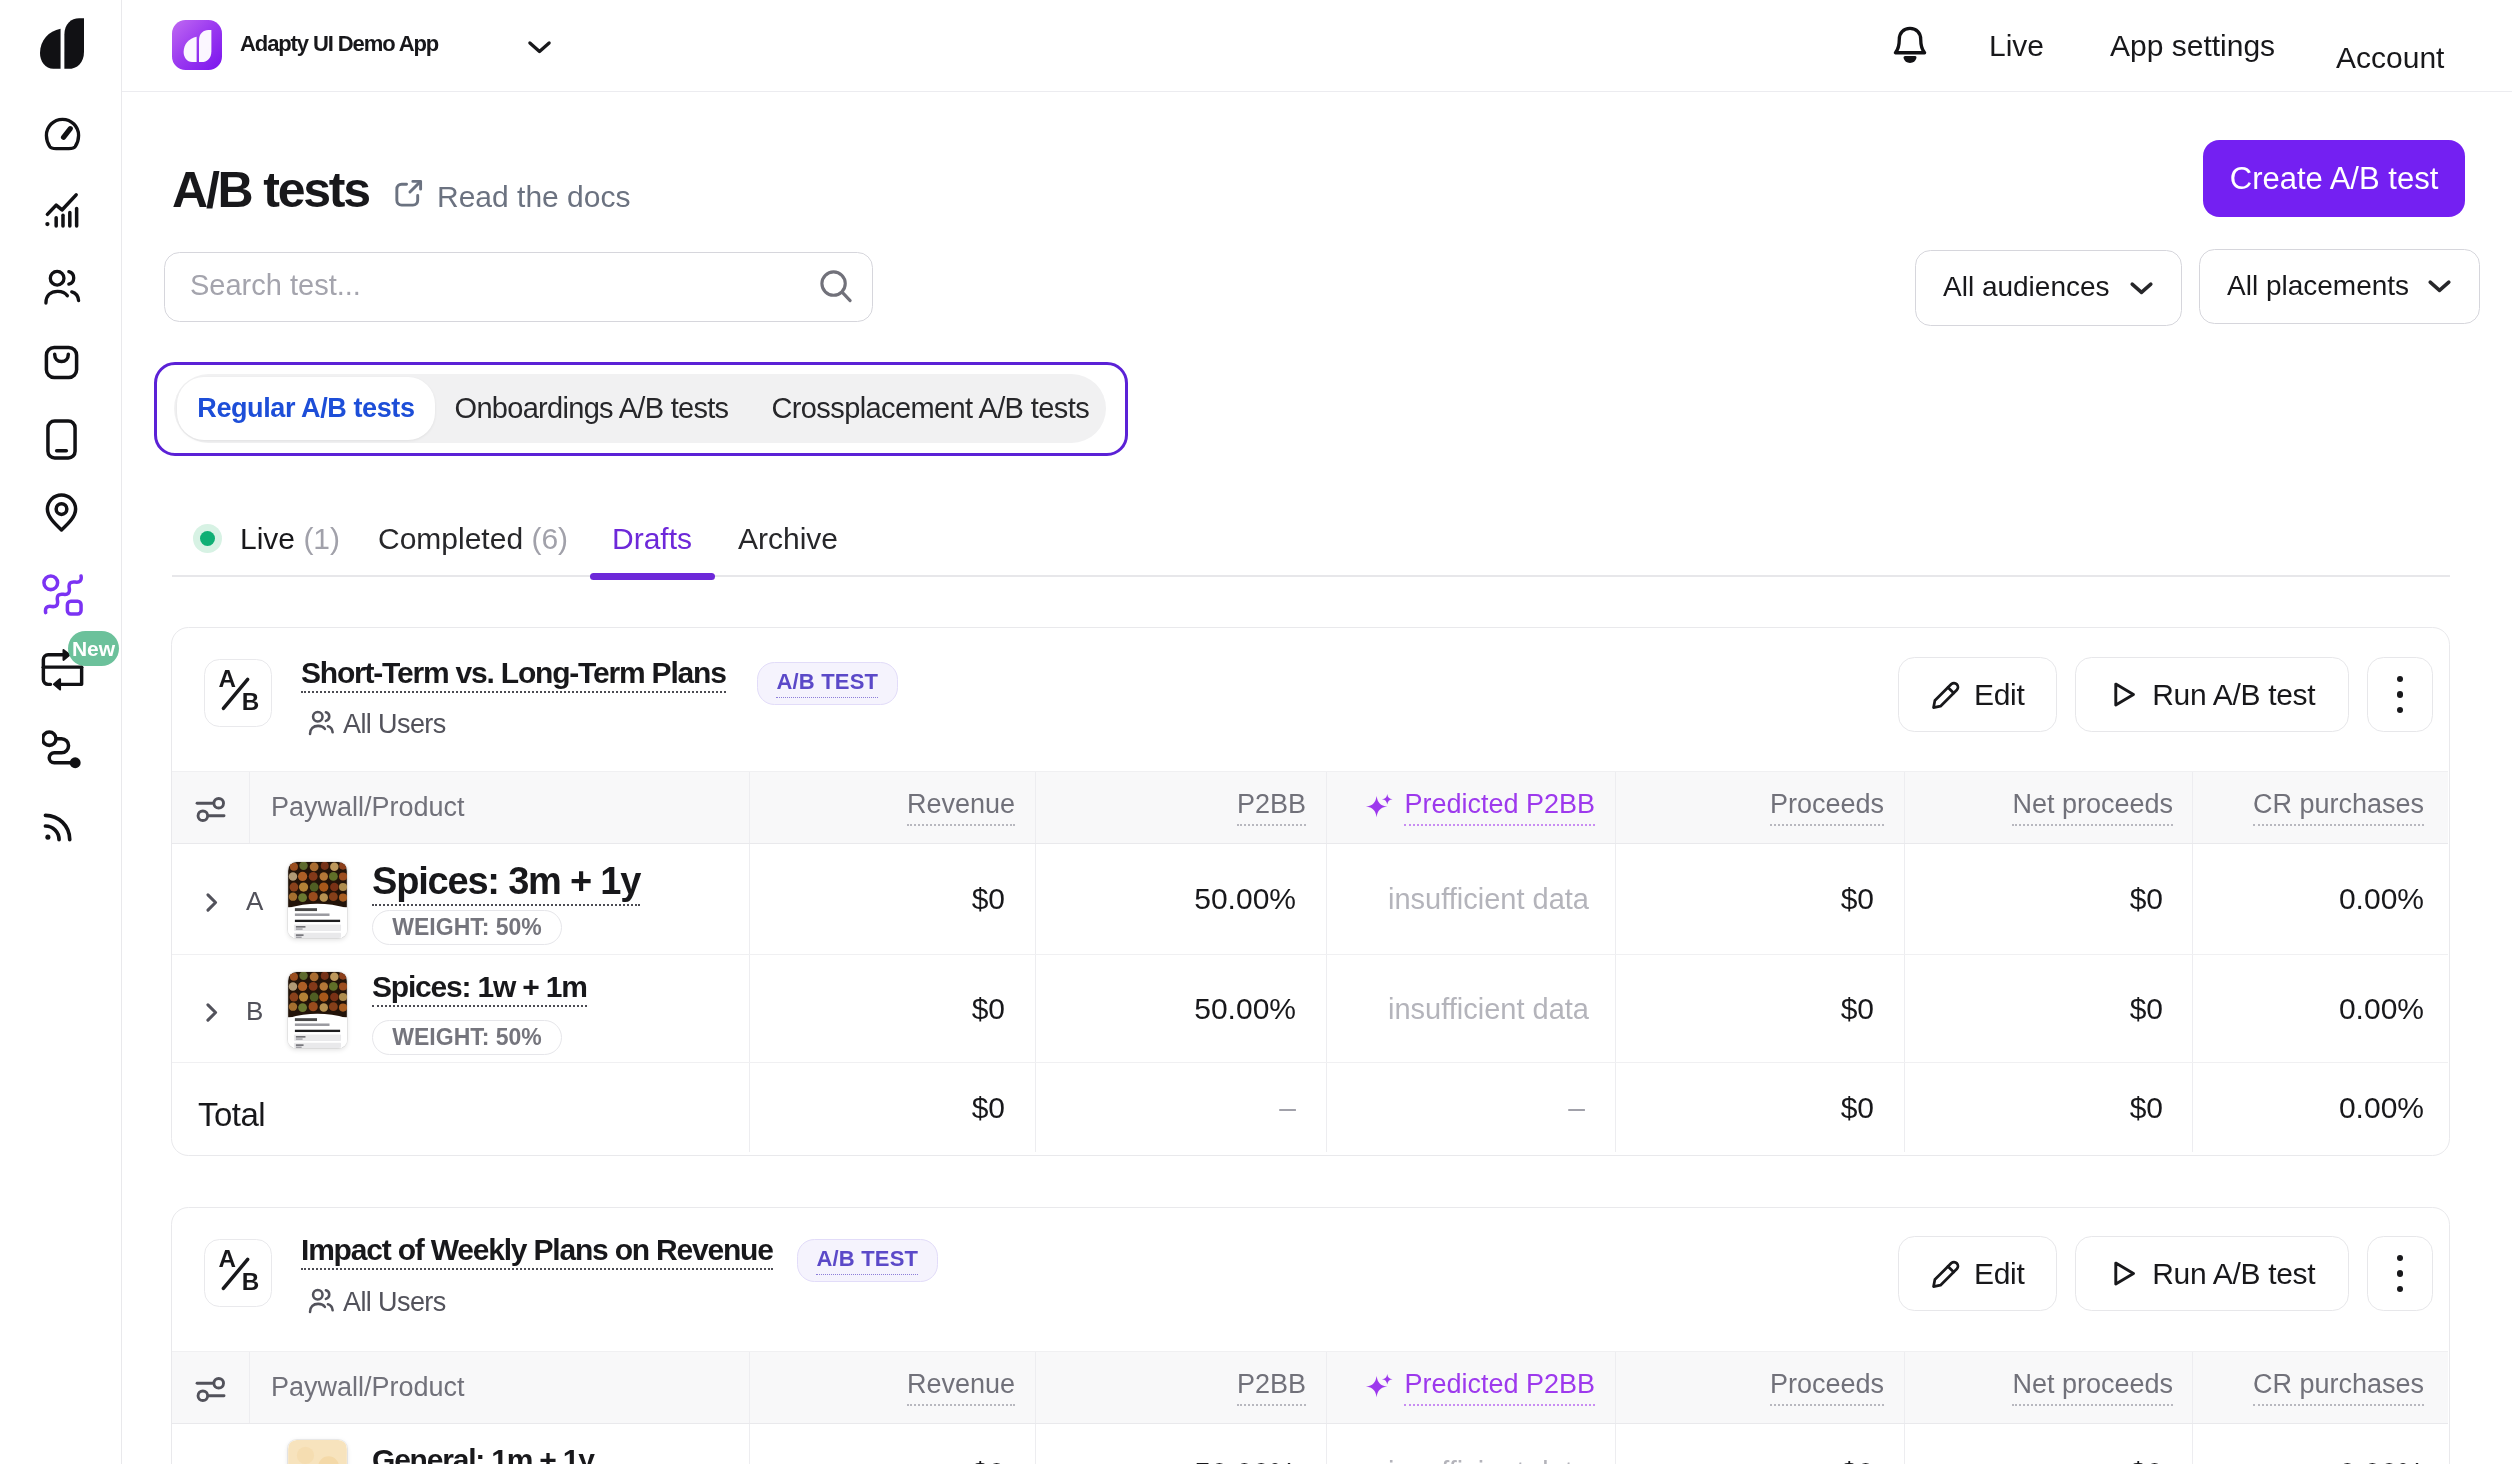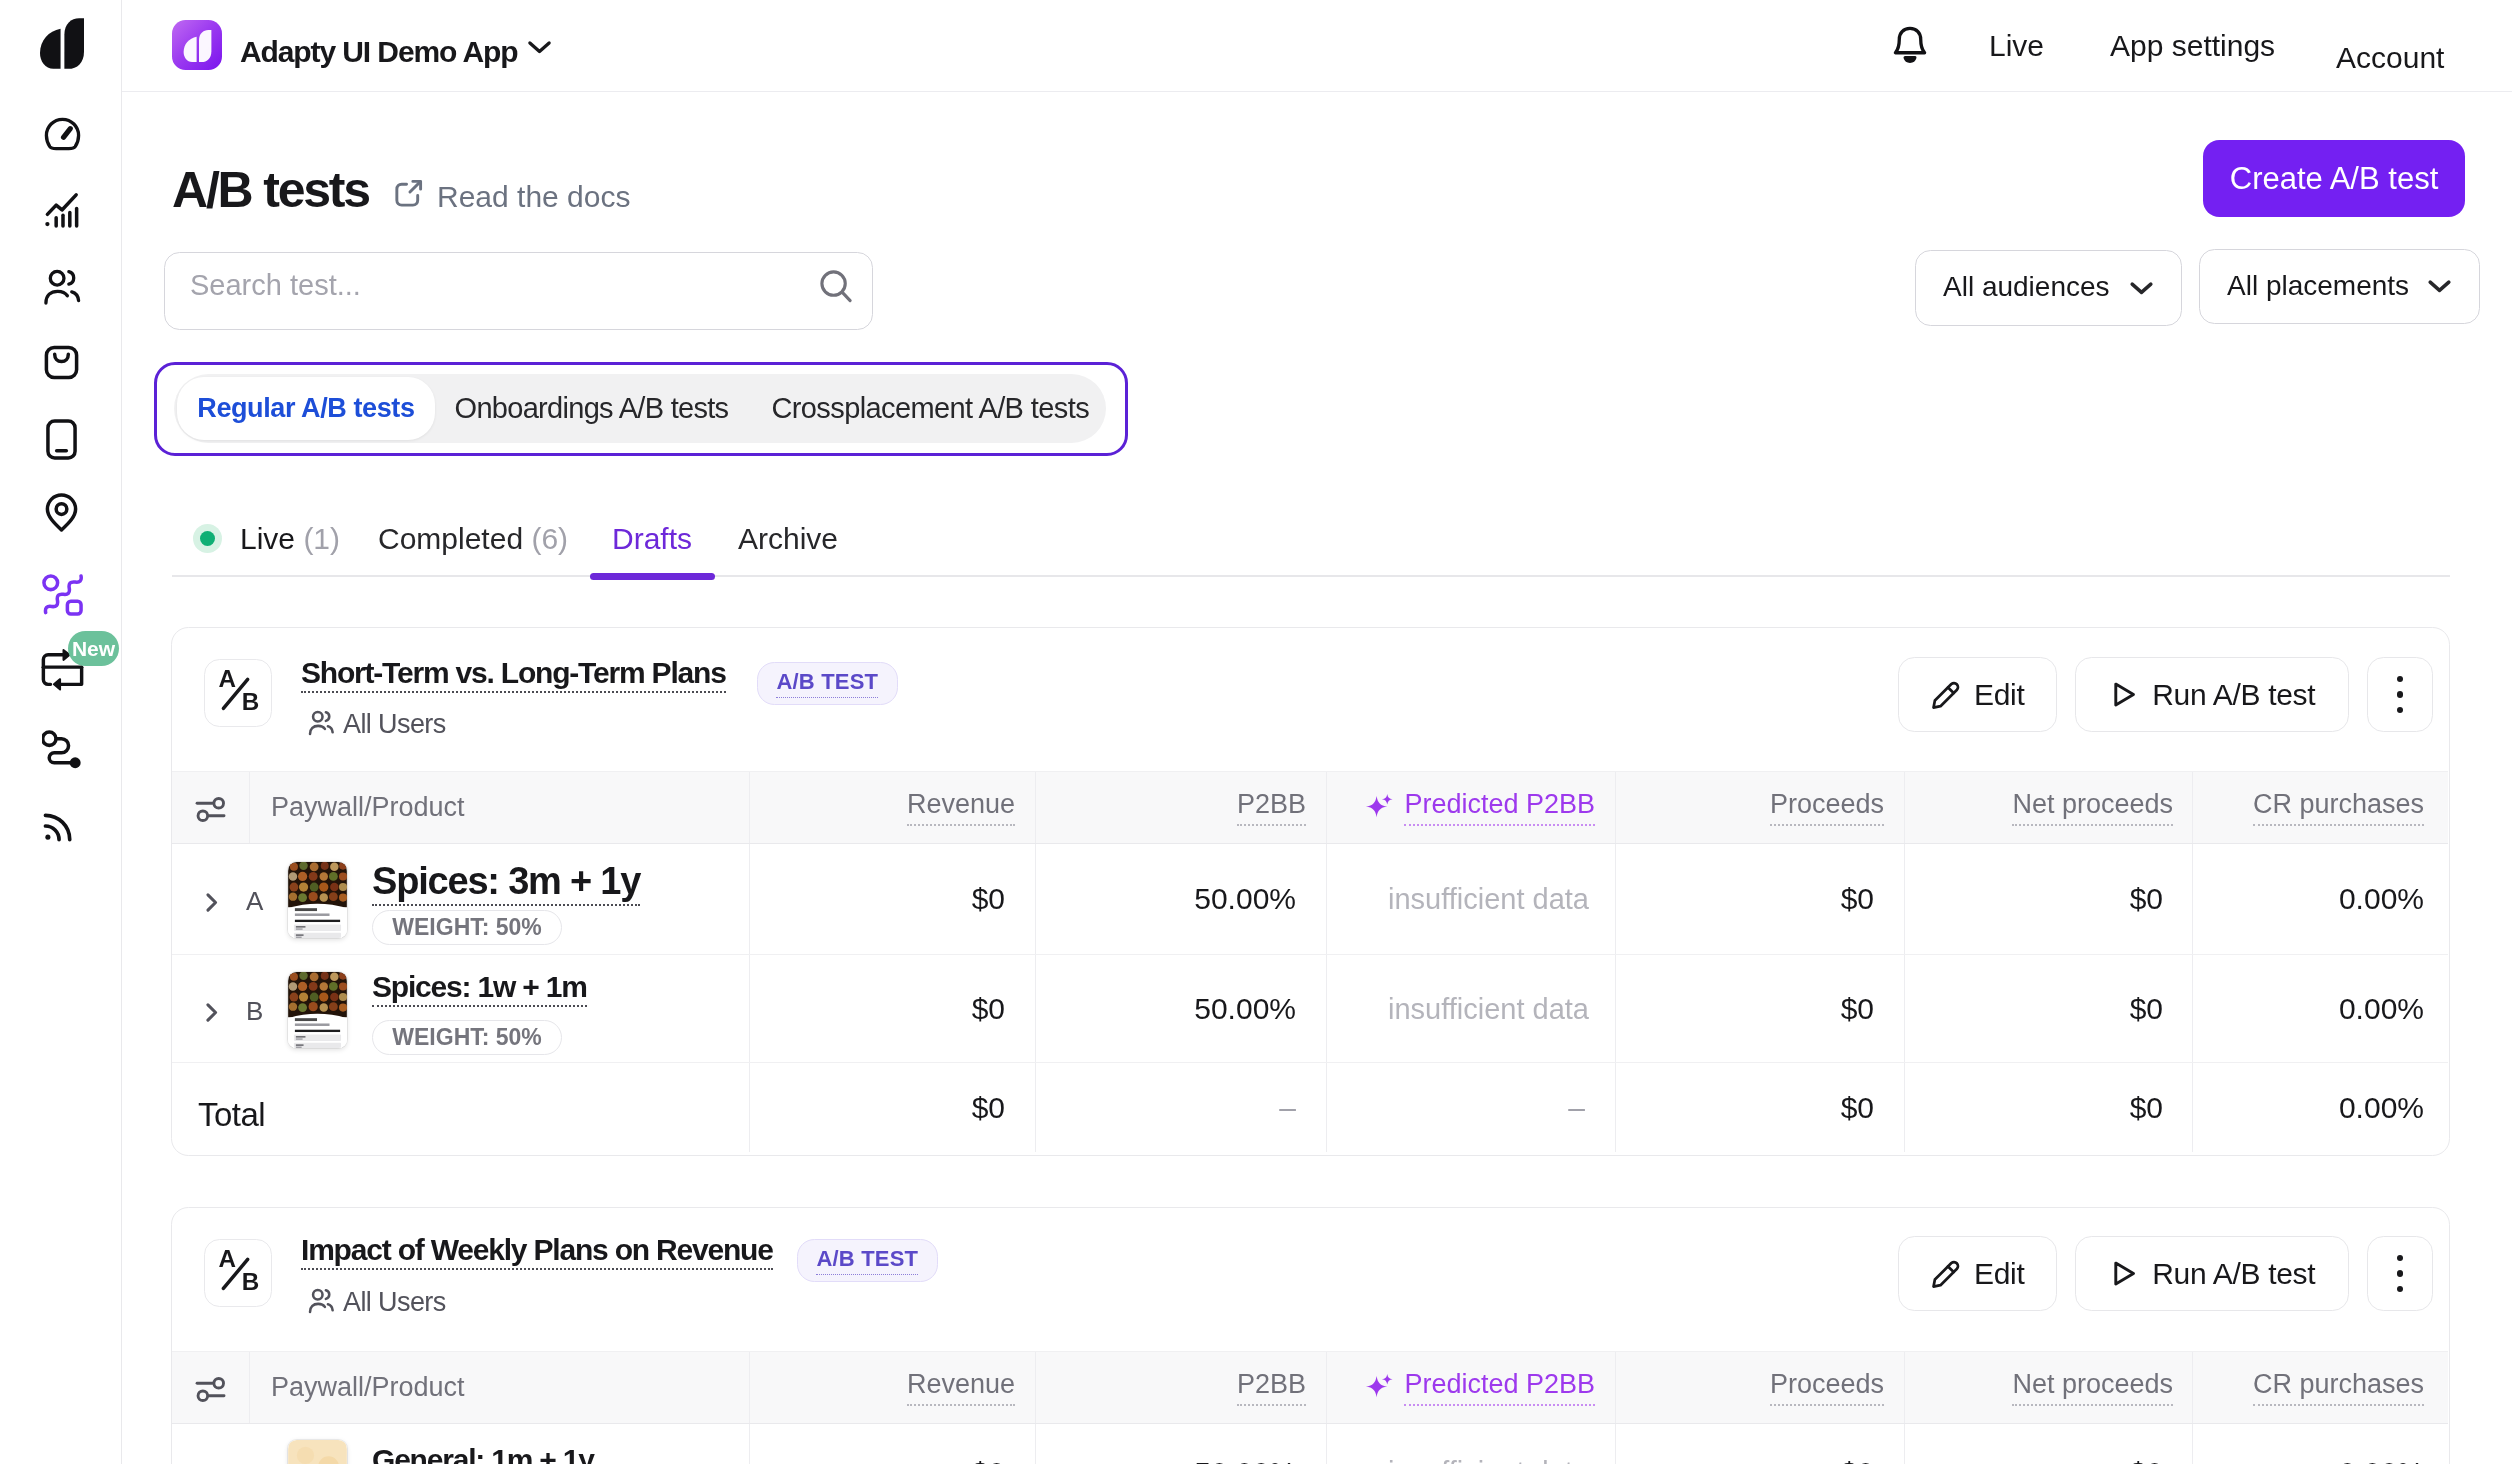--- a/index.html
+++ b/index.html
@@ -84,21 +84,21 @@
       <path d="M2.5 6.5 A 25 25 0 0 1 27.5 31.5"></path>
     </svg>
 </div>
 
 <div class="abs" style="left:122px;top:0;width:2390px;height:92px;border-bottom:1px solid #ececf0;background:#fff;">
   <div class="abs" style="left:50px;top:20px;width:50px;height:50px;border-radius:13.5px;background:linear-gradient(135deg,#c06af2 0%,#9d3cf0 45%,#7a14ee 100%);"></div>
   <svg class="abs" style="left:61px;top:30px;" width="29" height="32" viewBox="0 0 46 53">
       <path fill="#fff" opacity=".96" d="M21.5 11 L21.5 53 L14 53 C5.5 53 0 45.5 0 36.5 C0 23 9 13.5 21.5 11 Z"></path>
       <path fill="#fff" opacity=".96" d="M25.5 53 L25.5 17 C25.5 6 32.5 0 41 0 L46 0 L46 35 C46 46.5 39 53 29.5 53 Z"></path>
     </svg>
-  <div class="abs flex" style="left:118px;top:8px;height:88px;font-size:30px;font-weight:700;letter-spacing:-1.1px;">Adapty UI Demo App</div>
+  <div class="abs flex" style="left:118px;top:0;height:88px;font-size:22px;font-weight:700;letter-spacing:-1.1px;">Adapty UI Demo App</div>
   <svg class="abs" style="left:405px;top:40px;" width="25" height="14.5" viewBox="0 0 26 15" fill="none" stroke="#18181b" stroke-width="3.4" stroke-linecap="round" stroke-linejoin="round">
       <path d="M3 3 L13 12 L23 3"></path>
     </svg>
   <svg class="abs" style="left:1770px;top:25px;" width="36" height="39" viewBox="0 0 37 40" fill="none" stroke="#111114" stroke-width="3.4" stroke-linecap="round" stroke-linejoin="round">
       <path d="M18.5 3.5 C11.5 3.5 7.5 8.5 7.5 14.5 C7.5 22.5 5.5 26 3.5 28.5 H33.5 C31.5 26 29.5 22.5 29.5 14.5 C29.5 8.5 25.5 3.5 18.5 3.5 Z"></path>
       <path d="M13.5 33.5 A 5.2 5.2 0 0 0 23.5 33.5 Z" fill="#111114"></path>
     </svg>
   <div class="abs flex" style="left:1867px;top:0;height:92px;font-size:30px;">Live</div>
   <div class="abs flex" style="left:1988px;top:0;height:92px;font-size:30px;">App settings</div>
   <div class="abs flex" style="left:2214px;top:0;height:116px;font-size:30px;">Account</div>
@@ -106,21 +106,21 @@
 
 <div class="abs" style="left:172px;top:161px;font-size:50px;font-weight:700;letter-spacing:-2.2px;">A/B tests</div>
 <svg class="abs" style="left:392px;top:178px;" width="32" height="32" viewBox="0 0 33 33" fill="none" stroke="#6b7280" stroke-width="3" stroke-linecap="round" stroke-linejoin="round">
     <path d="M15 6.5 H10 C7 6.5 5 8.5 5 11.5 V23 C5 26 7 28 10 28 H21.5 C24.5 28 26.5 26 26.5 23 V18"></path>
     <path d="M18.5 14.5 L29 4"></path>
     <path d="M21.5 3.5 H29.5 V11.5"></path>
   </svg>
 <div class="abs" style="left:437px;top:180px;font-size:30px;color:#6b7280;">Read the docs</div>
 <div class="abs" style="left:2203px;top:140px;width:262px;height:77px;border-radius:16.4px;background:#7420f2;display:flex;align-items:center;justify-content:center;color:#fff;font-size:31px;font-weight:500;">Create A/B test</div>
 
-<div class="abs" style="left:164px;top:252px;width:709px;height:78px;border:1.9px solid #d6d6dc;border-radius:15.5px;background:#fff;">
+<div class="abs" style="left:164px;top:252px;width:709px;height:70px;border:1.9px solid #d6d6dc;border-radius:15.5px;background:#fff;">
   <div class="abs" style="left:25px;top:16.4px;font-size:29px;color:#a4a4ad;">Search test...</div>
   <svg class="abs" style="left:653px;top:13.5px;" width="37" height="39" viewBox="0 0 38 40" fill="none" stroke="#71717a" stroke-width="3.2" stroke-linecap="round">
       <circle cx="16" cy="17" r="12"></circle>
       <path d="M25 26 L33 34.5"></path>
     </svg>
 </div>
 <div class="abs" style="left:1915px;top:250px;width:267px;height:76px;border:1.9px solid #d6d6dc;border-radius:15.5px;background:#fff;">
   <div class="abs flex" style="left:27px;top:0;height:72px;font-size:28px;font-weight:500;color:#18181b;letter-spacing:0;">All audiences</div>
   <svg class="abs" style="left:213px;top:30px;" width="25" height="14.5" viewBox="0 0 24 14" fill="none" stroke="#27272a" stroke-width="3.4" stroke-linecap="round" stroke-linejoin="round">
       <path d="M3 3 L12 11 L21 3"></path>

